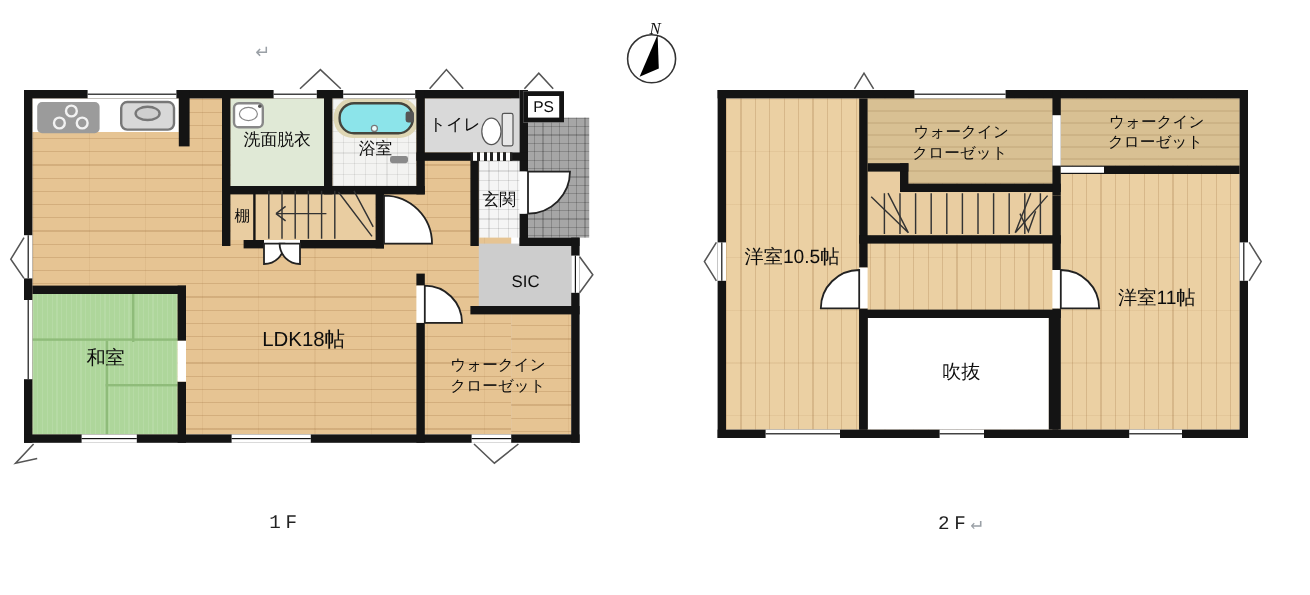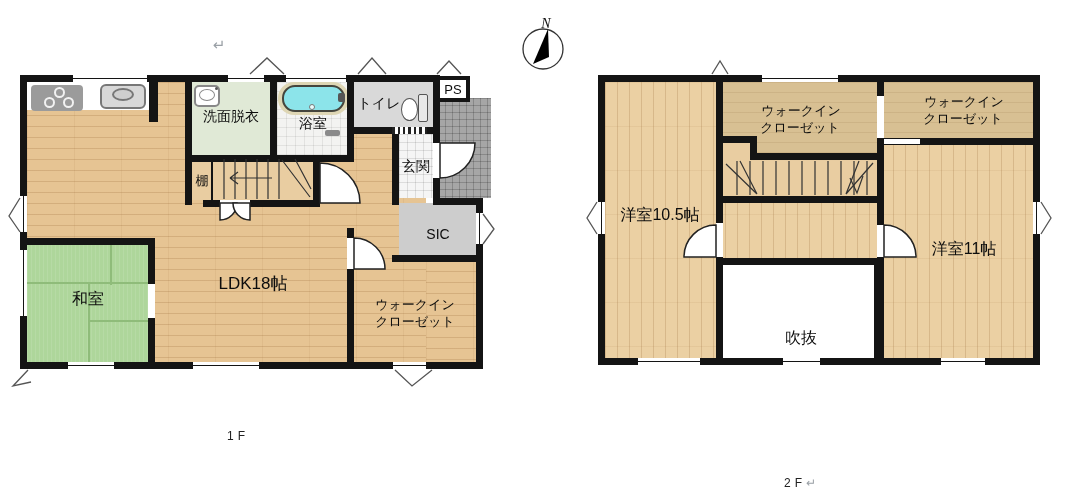--- a/index.html
+++ b/index.html
@@ -34,21 +34,21 @@
     background-image:repeating-linear-gradient(to right,rgba(0,0,0,.10) 0 1px,transparent 1px 8px),
                      repeating-linear-gradient(to bottom,rgba(0,0,0,.10) 0 1px,transparent 1px 8px);}
   .porchF{background:var(--porch,#a6a6a6);
     background-image:repeating-linear-gradient(to right,rgba(0,0,0,.18) 0 1px,transparent 1px 7px),
                      repeating-linear-gradient(to bottom,rgba(0,0,0,.18) 0 1px,transparent 1px 7px);z-index:1;}
   .sicF{background:var(--sic,#cdcdcd);}
   .whiteF{background:#ffffff;}
   .lab{position:absolute;z-index:8;transform:translate(-50%,-50%);white-space:nowrap;color:#0d0d0d;
        font-family:"Liberation Sans","DejaVu Sans",sans-serif;line-height:1;}
   .cap{position:absolute;z-index:8;transform:translate(-50%,-50%);white-space:nowrap;color:#222;
-       font-family:Liberation Sans, sans-serif;font-size:12px;letter-spacing:4px;}
+       font-family:Liberation Mono, monospace;font-size:16px;letter-spacing:4px;}
   .mark{color:var(--markgray,#9aa0a6);letter-spacing:0;}
   .svgTop{position:absolute;left:0;top:0;z-index:7;pointer-events:none;}
   .psBox{position:absolute;background:#fff;border:4px solid #141414;box-sizing:border-box;z-index:5;}
   .burner{position:absolute;border:2px solid #f2f2f2;border-radius:50%;box-sizing:border-box;z-index:4;}
   .vent{position:absolute;z-index:6;background:repeating-linear-gradient(90deg,#222 0 2.5px,#fff 2.5px 5.5px);}
 </style>
 </head>
 <body>
 
 <div class="canvas">
@@ -186,22 +186,22 @@
     <div class="gap" style="left:877px;top:225px;width:7px;height:32px;"></div>
     <div class="gap" style="left:877px;top:96px;width:7px;height:42px;"></div>
     <div class="gap" style="left:884px;top:139px;width:36px;height:5px;"></div>
 
     <span class="lab" style="left:660px;top:215px;font-size:16px;">洋室10.5帖</span>
     <span class="lab" style="left:801px;top:110px;font-size:13px;">ウォークイン</span>
     <span class="lab" style="left:800px;top:127px;font-size:13px;">クローゼット</span>
     <span class="lab" style="left:964px;top:101px;font-size:13px;">ウォークイン</span>
     <span class="lab" style="left:963px;top:118px;font-size:13px;">クローゼット</span>
     <span class="lab" style="left:964px;top:249px;font-size:16px;">洋室11帖</span>
-    <span class="lab" style="left:801px;top:311px;font-size:16px;margin-top:27px;">吹抜</span>
-    <span class="cap" style="left:800px;top:436px;margin-top:47px;">
+    <span class="lab" style="left:801px;top:311px;font-size:16px;">吹抜</span>
+    <span class="cap" style="left:800px;top:436px;">
       <span>2F</span><span class="mark">↵</span>
     </span>
   </div>
 
   <svg class="svgTop" width="1092" height="496" viewBox="0 0 1092 496">
 
     <g fill="#ffffff" stroke="#222" stroke-width="1.5">
       <path d="M440,143 L440,178 A35,35 0 0 0 475,143 Z"></path>
       <path d="M320,203 L320,163 A40,40 0 0 1 360,203 Z"></path>
       <path d="M354,269 L354,238 A31,31 0 0 1 385,269 Z"></path>

